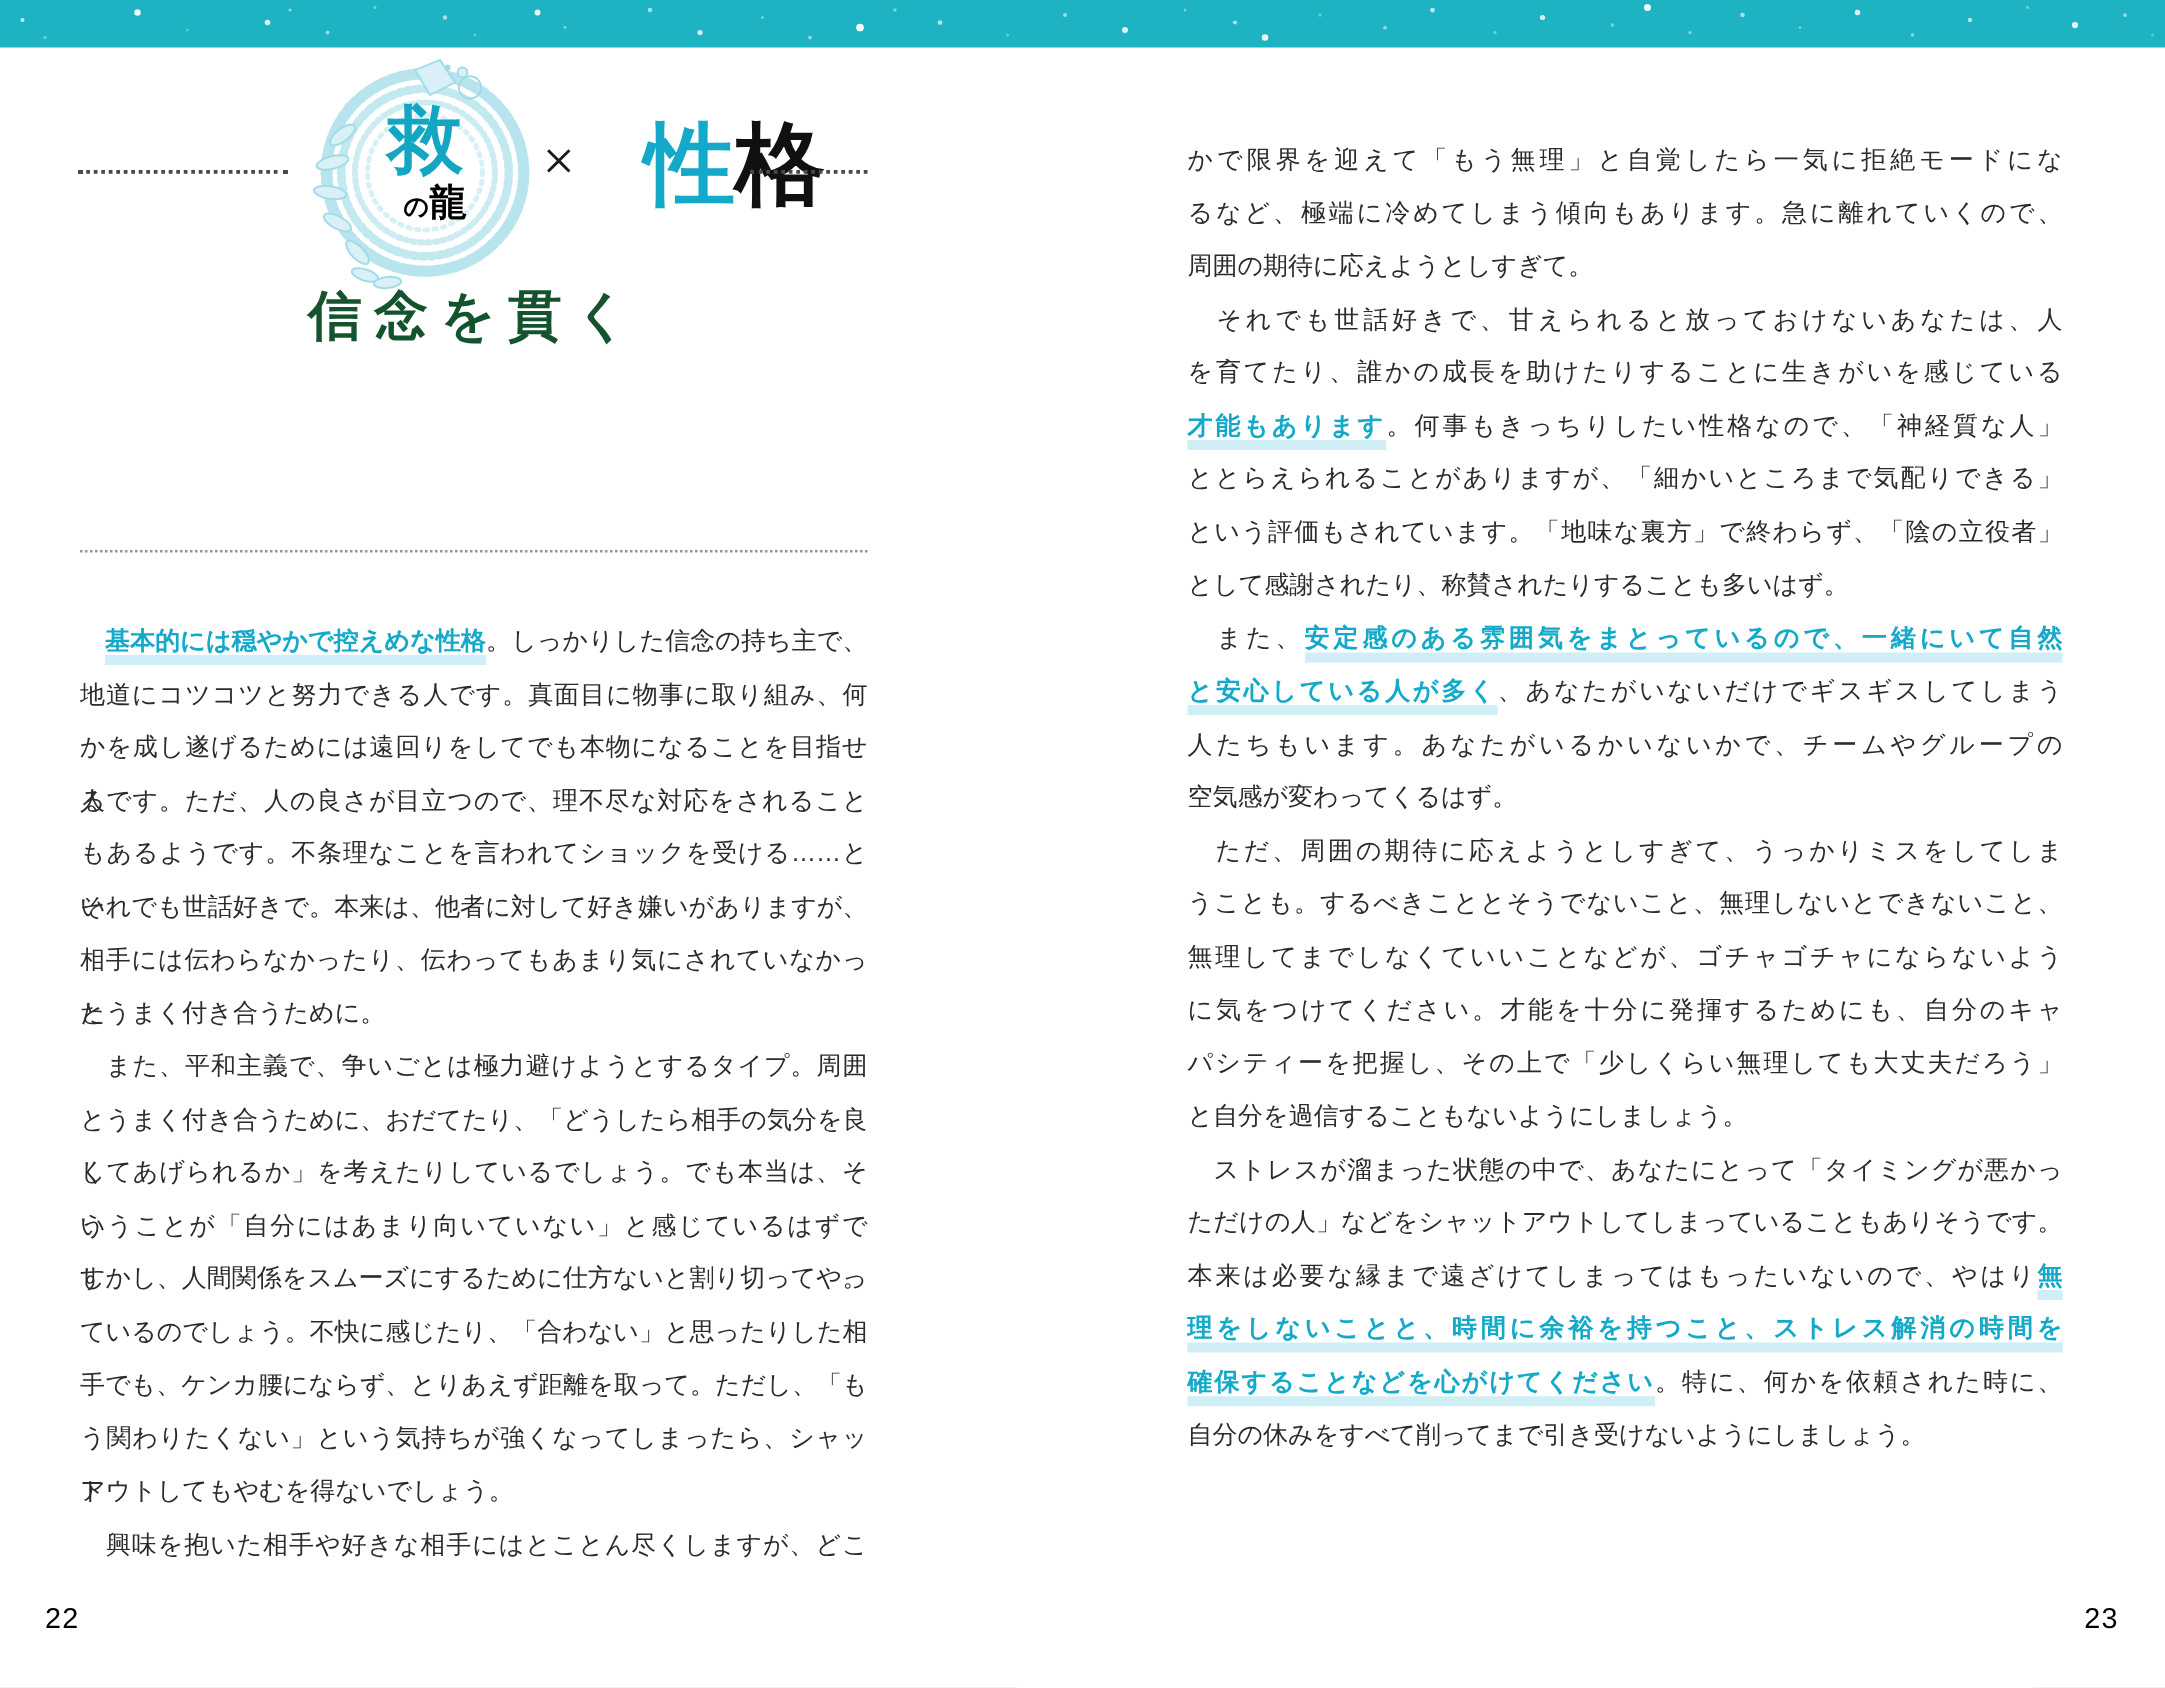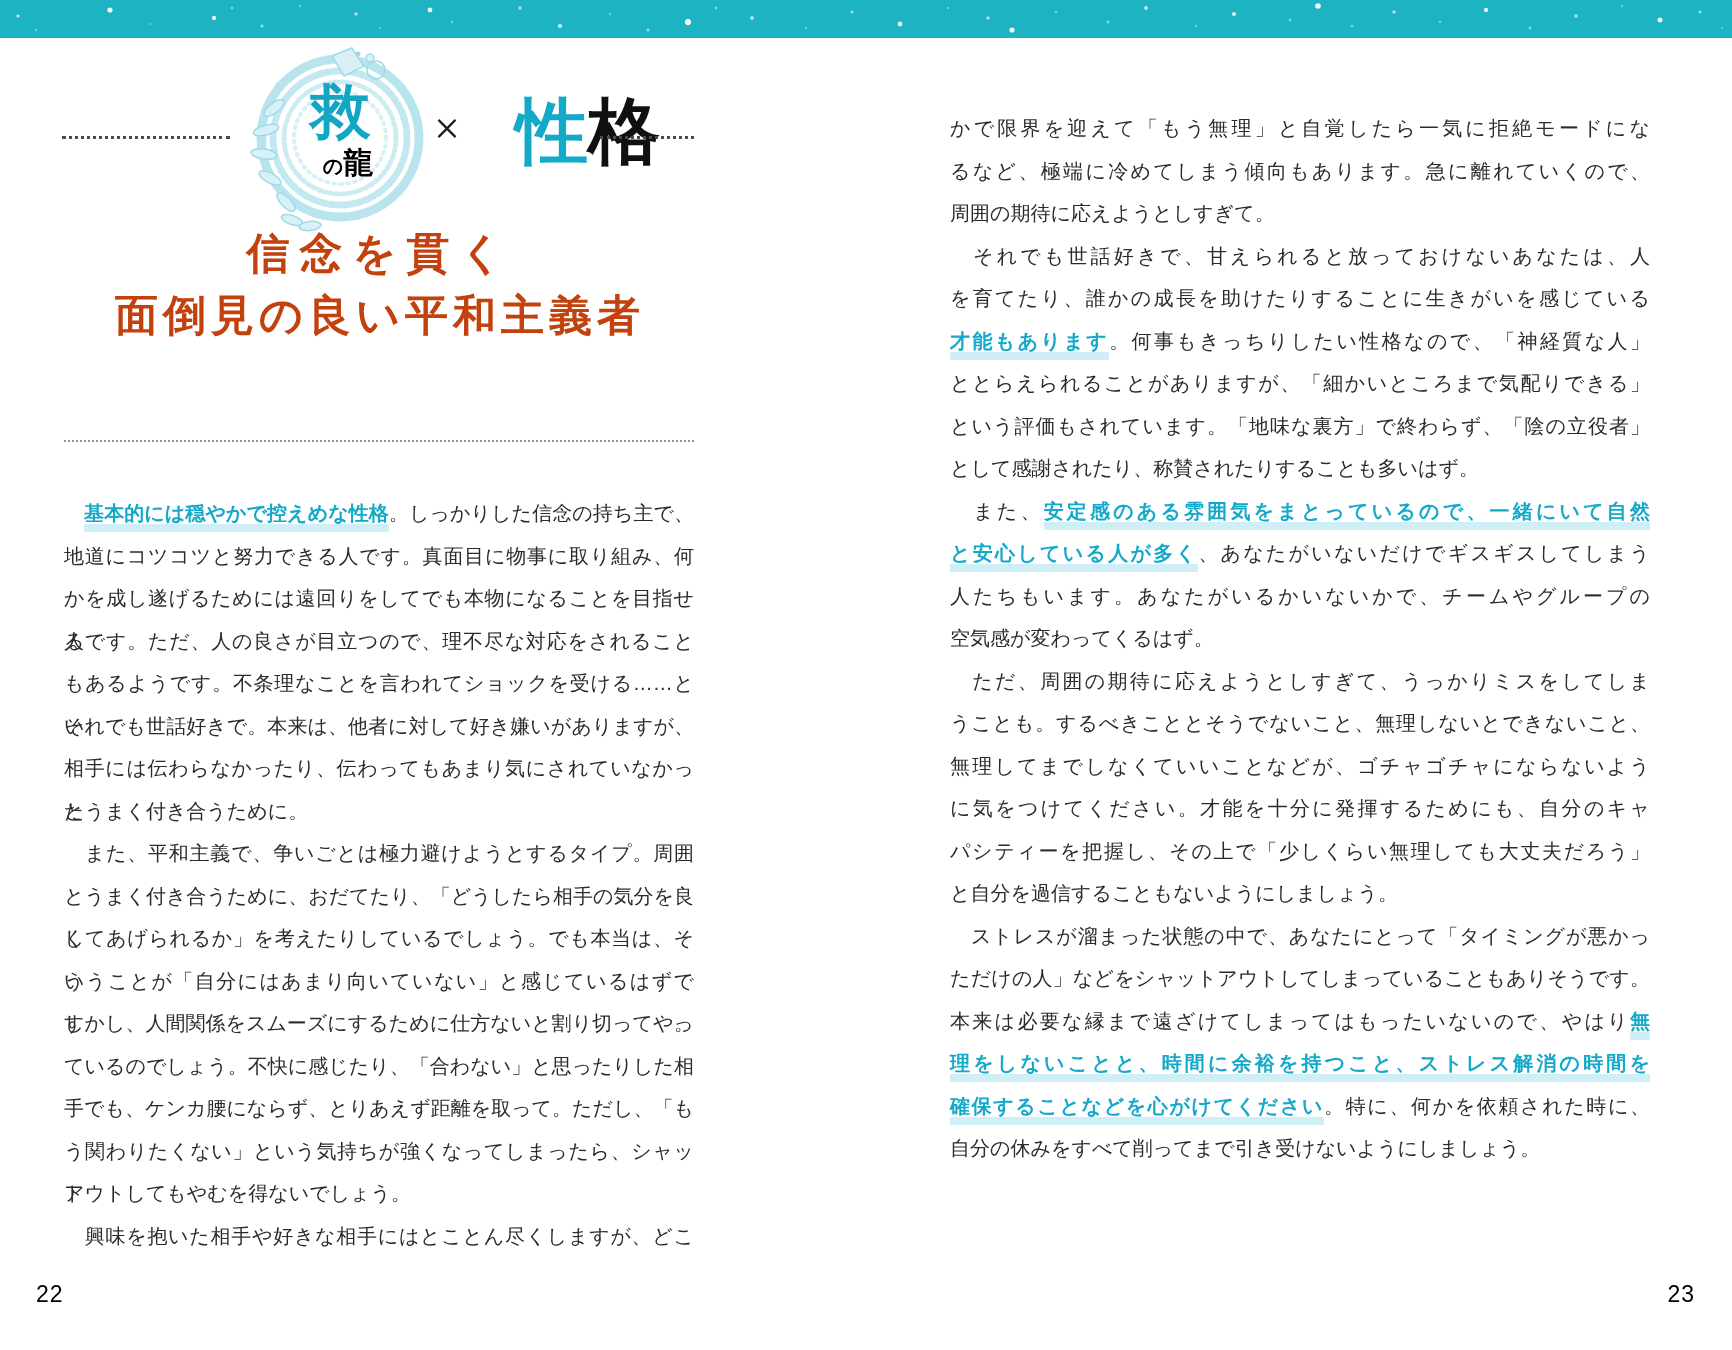--- a/index.html
+++ b/index.html
@@ -35,21 +35,21 @@
     font-size:72px;font-weight:700;line-height:1;white-space:nowrap;margin-left:48px;
   }
   .cat-title .accent{color:#14a9c9;}
   .cat-title .rest{color:#101010;}
   .dotline{position:absolute;border-top:3px dotted #4a4a4a;height:0;}
   .dot-left{left:62px;top:136px;width:168px;}
   .dot-right{left:600px;top:136px;width:94px;}
   
   .headline{
     position:absolute;left:40px;top:232px;width:680px;text-align:center;
-    font-family:"Liberation Serif","DejaVu Serif",serif;color:#c2410c;font-weight:600;
+    font-family:"Liberation Serif","DejaVu Serif",serif;color:#14532d;font-weight:600;
   }
   .headline .h-line1{font-size:43px;line-height:1;letter-spacing:10px;}
   .headline .h-line2{font-size:43px;line-height:1;letter-spacing:5px;margin-top:19px;}
   .separator{position:absolute;left:64px;top:440px;width:630px;border-top:2px dotted #8d949b;height:0;}
   
   .column{position:absolute;font-size:20px;line-height:42.5px;color:#2b2b2b;}
   .col-left{left:64px;top:492px;width:630px;}
   .col-right{left:950px;top:107px;width:700px;}
   .bodyline{text-align:justify;text-align-last:justify;text-justify:inter-character;height:42.5px;}
   .bodyline.short{text-align-last:left;}
@@ -143,21 +143,20 @@
     <div class="emblem-sub"><span>の</span><span class="big">龍</span></div>
   </div>
 
   <div class="dotline dot-left"></div>
   <div class="cross">×</div>
   <div class="cat-title"><span class="accent">性</span><span class="rest">格</span></div>
   <div class="dotline dot-right"></div>
 
   <div class="headline">
     <div class="h-line1">信念を貫く</div>
-    <div class="h-line2">面倒見の良い平和主義者</div>
   </div>
   <div class="separator"></div>
 
   <div class="column col-left" id="col-left">
       <div class="bodyline"><span>　</span><span class="hl">基本的には穏やかで控えめな性格</span><span>。しっかりした信念の持ち主で、</span></div>
       <div class="bodyline"><span>地道にコツコツと努力できる人です。真面目に物事に取り組み、何</span></div>
       <div class="bodyline"><span>かを成し遂げるためには遠回りをしてでも本物になることを目指せる</span></div>
       <div class="bodyline"><span>人です。ただ、人の良さが目立つので、理不尽な対応をされること</span></div>
       <div class="bodyline"><span>もあるようです。不条理なことを言われてショックを受ける……とい</span></div>
       <div class="bodyline"><span>それでも世話好きで。本来は、他者に対して好き嫌いがありますが、</span></div>

